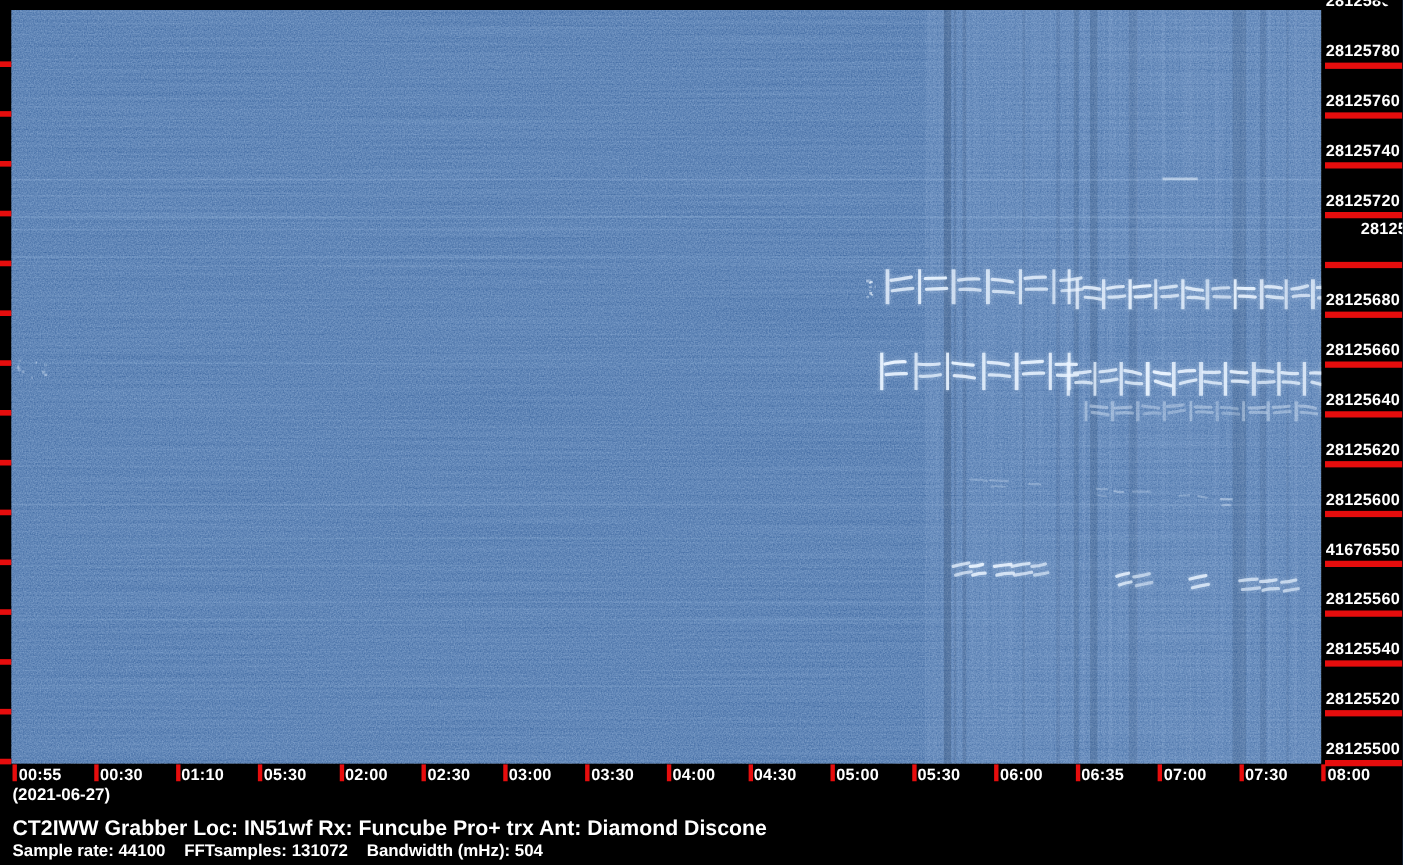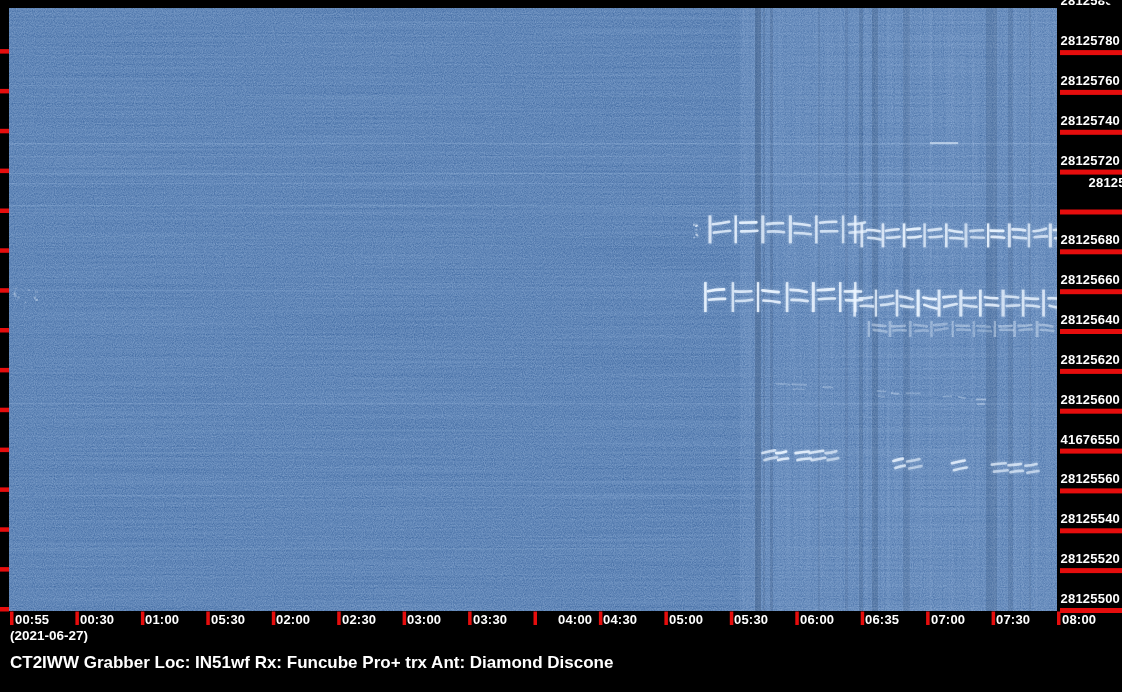--- a/index.html
+++ b/index.html
@@ -477,31 +477,32 @@
       <div class="lbl freq-lbl" style="left: 1058px; top: 313px;">28125640</div>
       <div class="lbl freq-lbl" style="left: 1058px; top: 353px;">28125620</div>
       <div class="lbl freq-lbl" style="left: 1058px; top: 393px;">28125600</div>
       <div class="lbl freq-lbl" style="left: 1058px; top: 433px;">41676550</div>
       <div class="lbl freq-lbl" style="left: 1058px; top: 472px;">28125560</div>
       <div class="lbl freq-lbl" style="left: 1058px; top: 512px;">28125540</div>
       <div class="lbl freq-lbl" style="left: 1058px; top: 552px;">28125520</div>
       <div class="lbl freq-lbl" style="left: 1058px; top: 592px;">28125500</div>
       <div class="lbl time-lbl" style="left: 15px; top: 613px;">00:55</div>
       <div class="lbl time-lbl" style="left: 80px; top: 613px;">00:30</div>
-      <div class="lbl time-lbl" style="left: 145px; top: 613px;">01:00</div>
+      <div class="lbl time-lbl" style="left: 145px; top: 613px;">01:10</div>
       <div class="lbl time-lbl" style="left: 211px; top: 613px;">05:30</div>
       <div class="lbl time-lbl" style="left: 276px; top: 613px;">02:00</div>
       <div class="lbl time-lbl" style="left: 342px; top: 613px;">02:30</div>
       <div class="lbl time-lbl" style="left: 407px; top: 613px;">03:00</div>
       <div class="lbl time-lbl" style="left: 473px; top: 613px;">03:30</div>
-      <div class="lbl time-lbl" style="left: 538px; top: 613px; padding-left: 20px;">04:00</div>
+      <div class="lbl time-lbl" style="left: 538px; top: 613px;">04:00</div>
       <div class="lbl time-lbl" style="left: 603px; top: 613px;">04:30</div>
       <div class="lbl time-lbl" style="left: 669px; top: 613px;">05:00</div>
       <div class="lbl time-lbl" style="left: 734px; top: 613px;">05:30</div>
       <div class="lbl time-lbl" style="left: 800px; top: 613px;">06:00</div>
       <div class="lbl time-lbl" style="left: 865px; top: 613px;">06:35</div>
       <div class="lbl time-lbl" style="left: 931px; top: 613px;">07:00</div>
       <div class="lbl time-lbl" style="left: 996px; top: 613px;">07:30</div>
       <div class="lbl time-lbl" style="left: 1062px; top: 613px;">08:00</div>
     </div>
   <div class="lbl date-lbl">(2021-06-27)</div>
   <div class="lbl info1">CT2IWW Grabber Loc: IN51wf Rx: Funcube Pro+ trx Ant: Diamond Discone</div>
+  <div class="lbl info2">Sample rate: 44100    FFTsamples: 131072    Bandwidth (mHz): 504</div>
 </div>
 
 </body></html>

